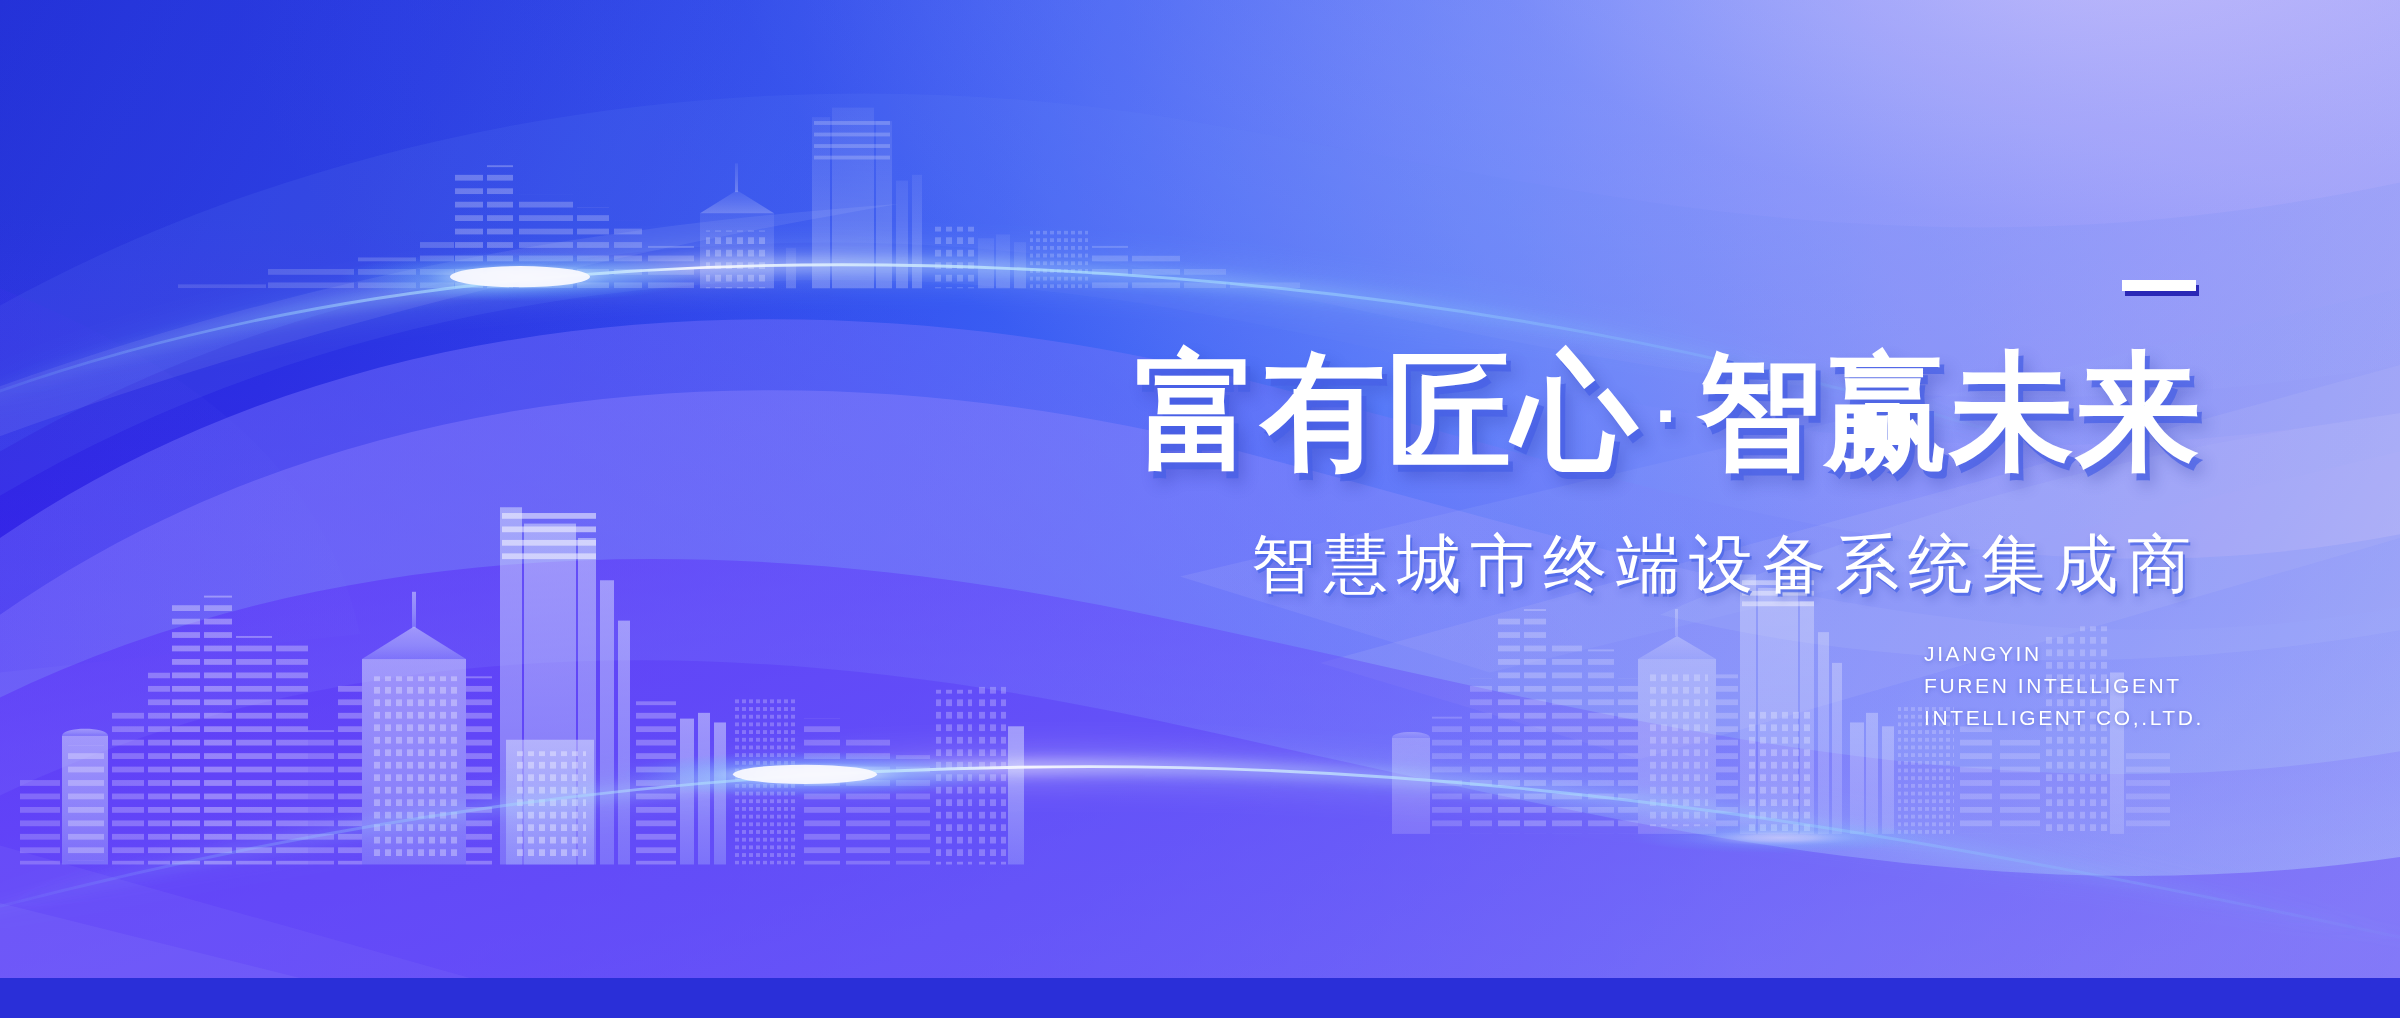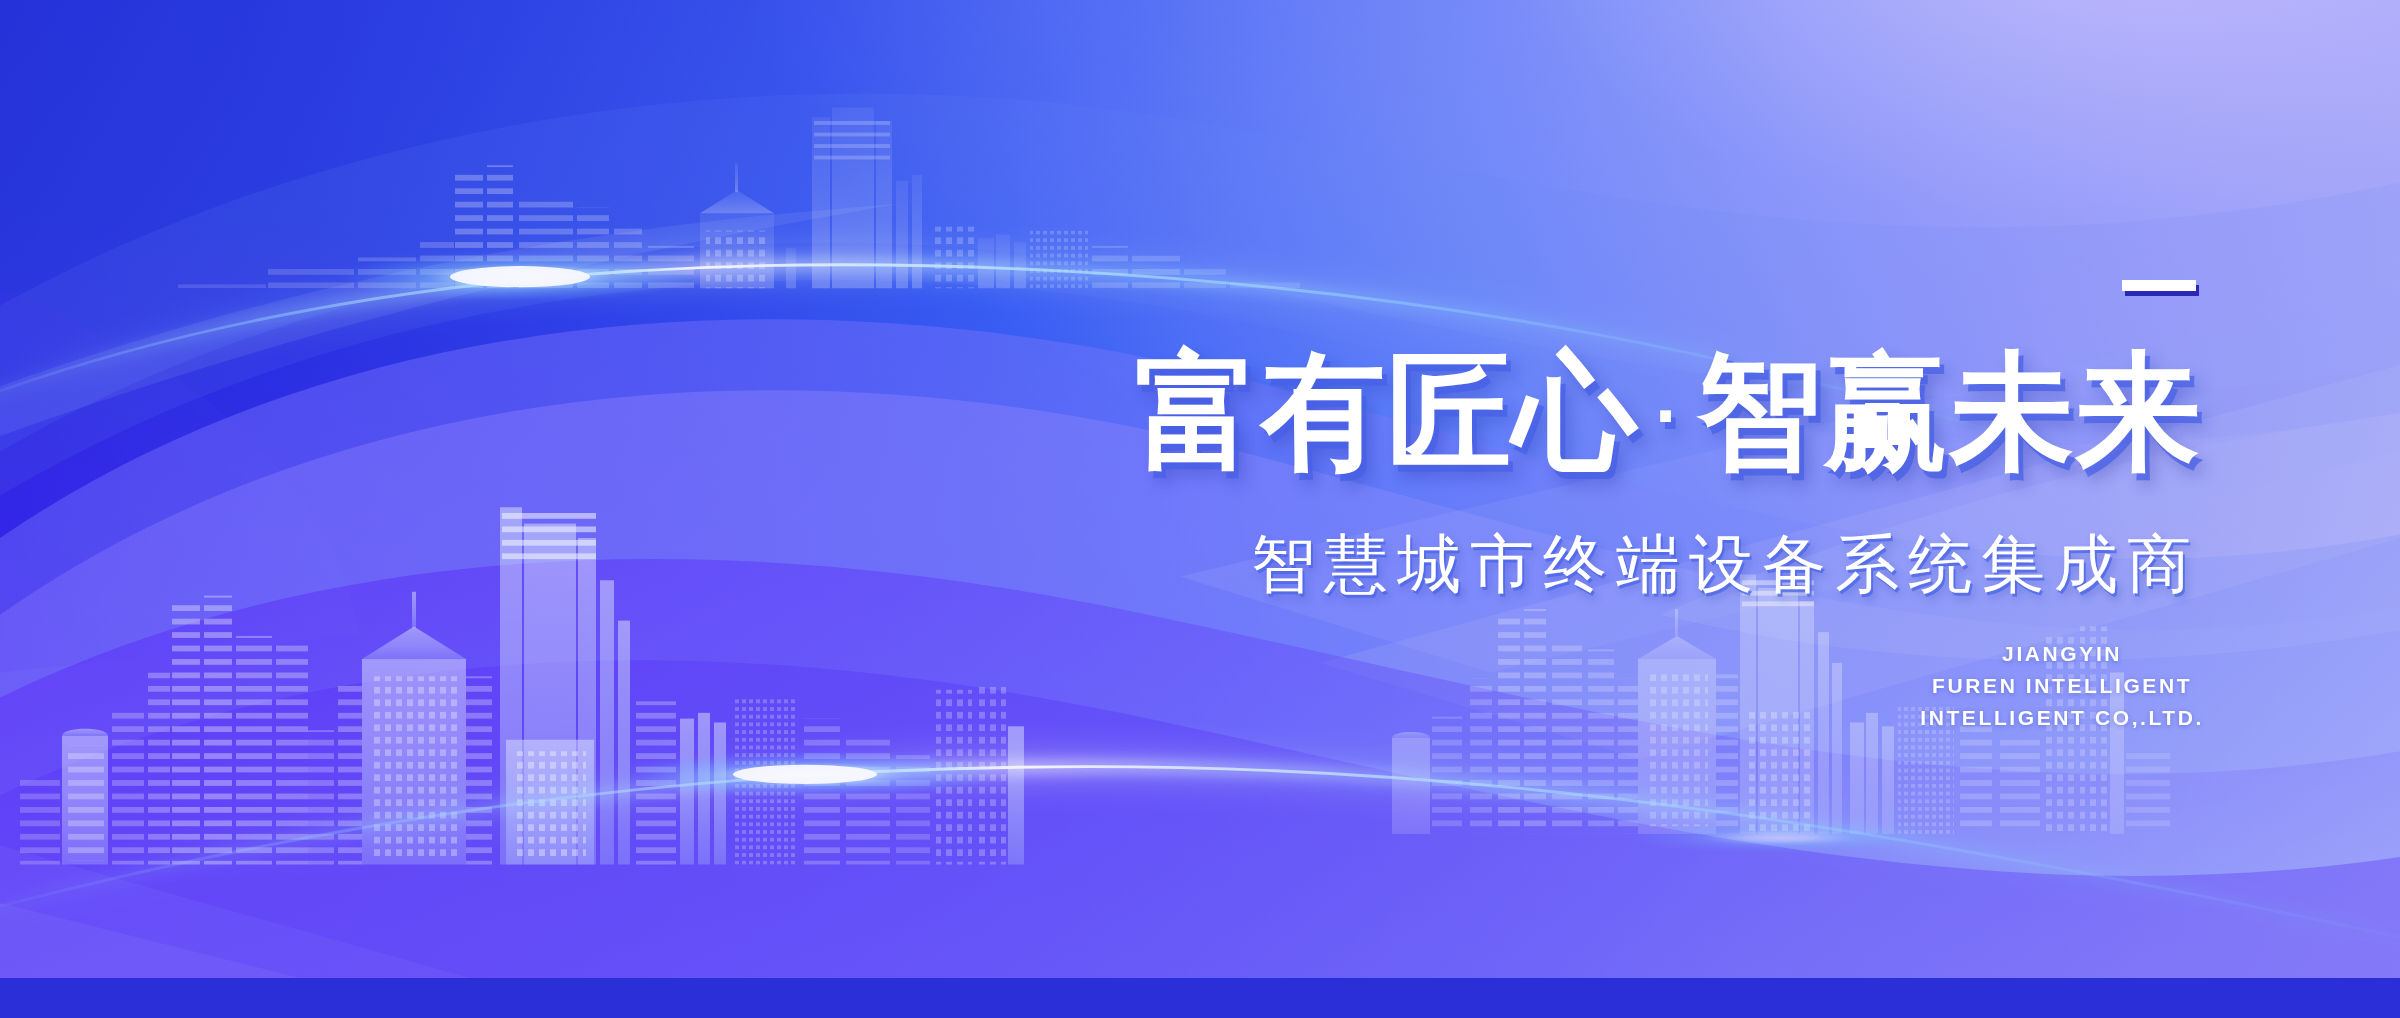--- a/index.html
+++ b/index.html
@@ -81,28 +81,27 @@
     text-shadow:
       2px 3px 0 rgba(74,102,232,0.75),
       4px 6px 9px rgba(30,48,160,0.28);
     font-family:"Liberation Sans","DejaVu Sans",sans-serif;
     margin-top:20px;
   }
 
   #company {
     position:absolute;
     right:196px; top:638px;
-    text-align:center;
+    text-align:left;
     color:#ffffff;
     font-size:21px;
     line-height:1.52;
     letter-spacing:2.6px;
     font-family:"Liberation Sans", sans-serif;
     text-shadow:0 1px 4px rgba(30,48,160,0.35);
-    font-weight:bold;
   }
   #company div { white-space:nowrap; }
 </style>
 </head>
 <body>
 
 <div id="banner">
 
   <div class="layer" id="bg-base"></div>
 

